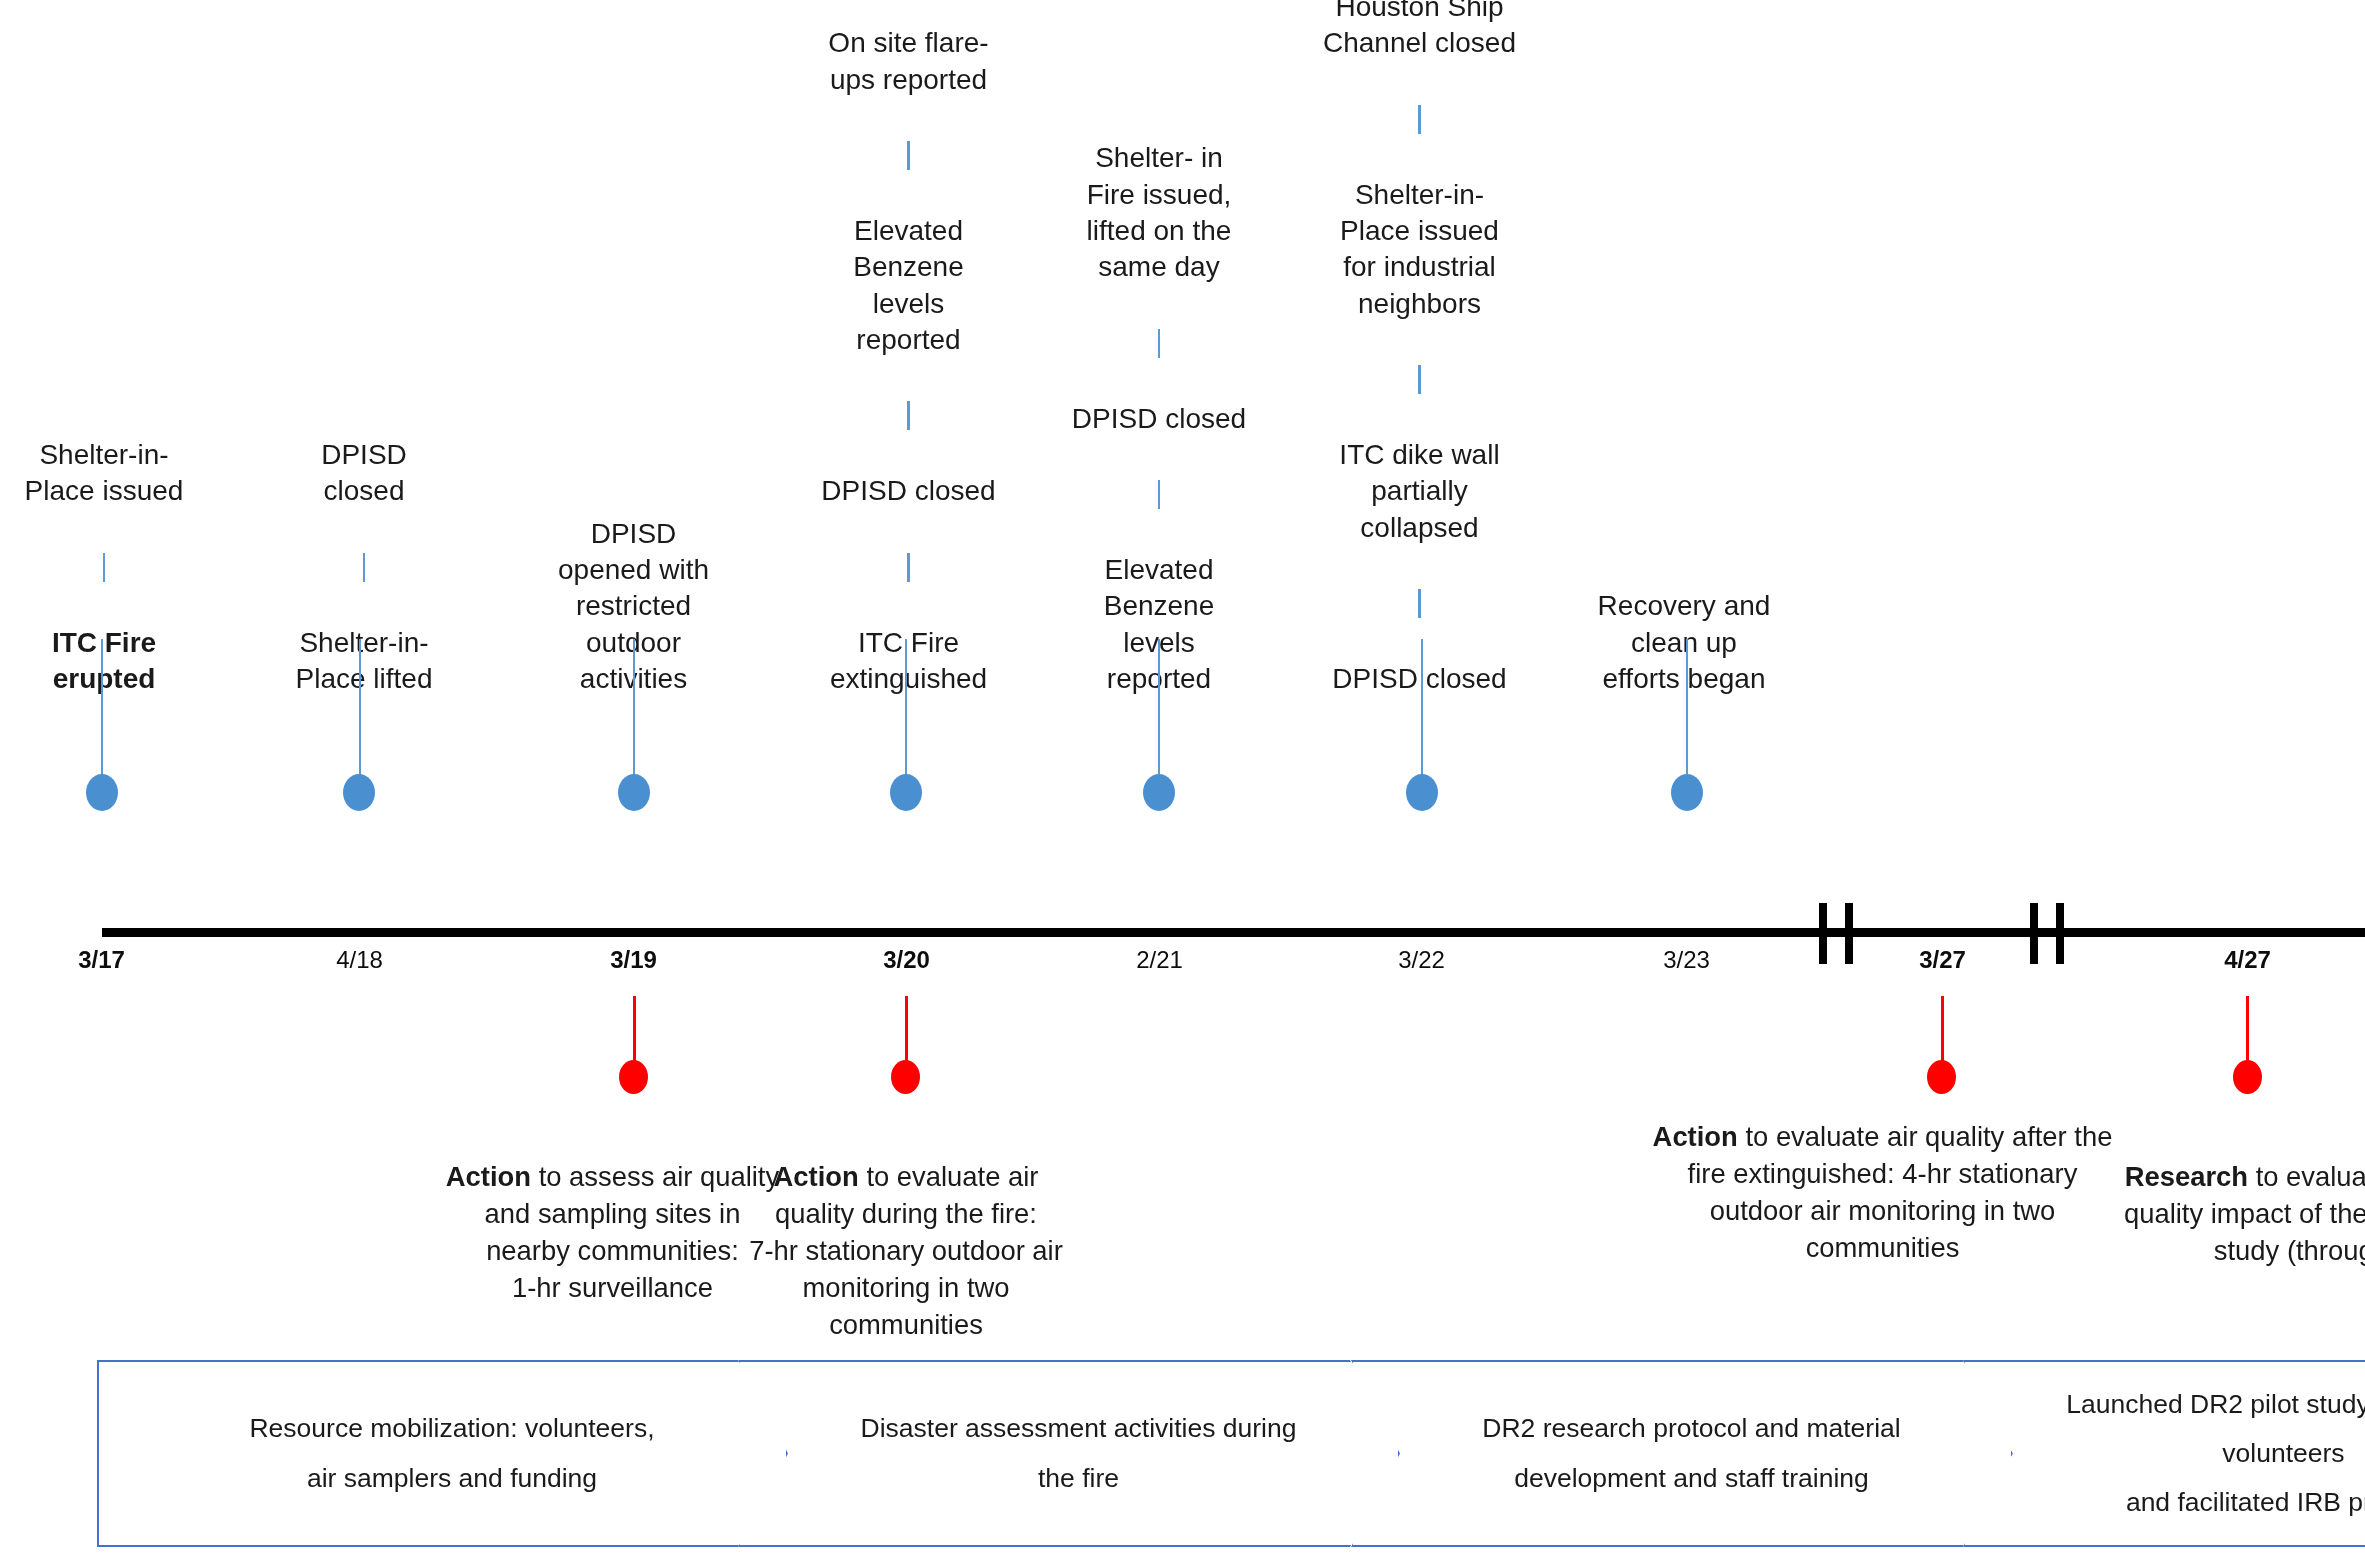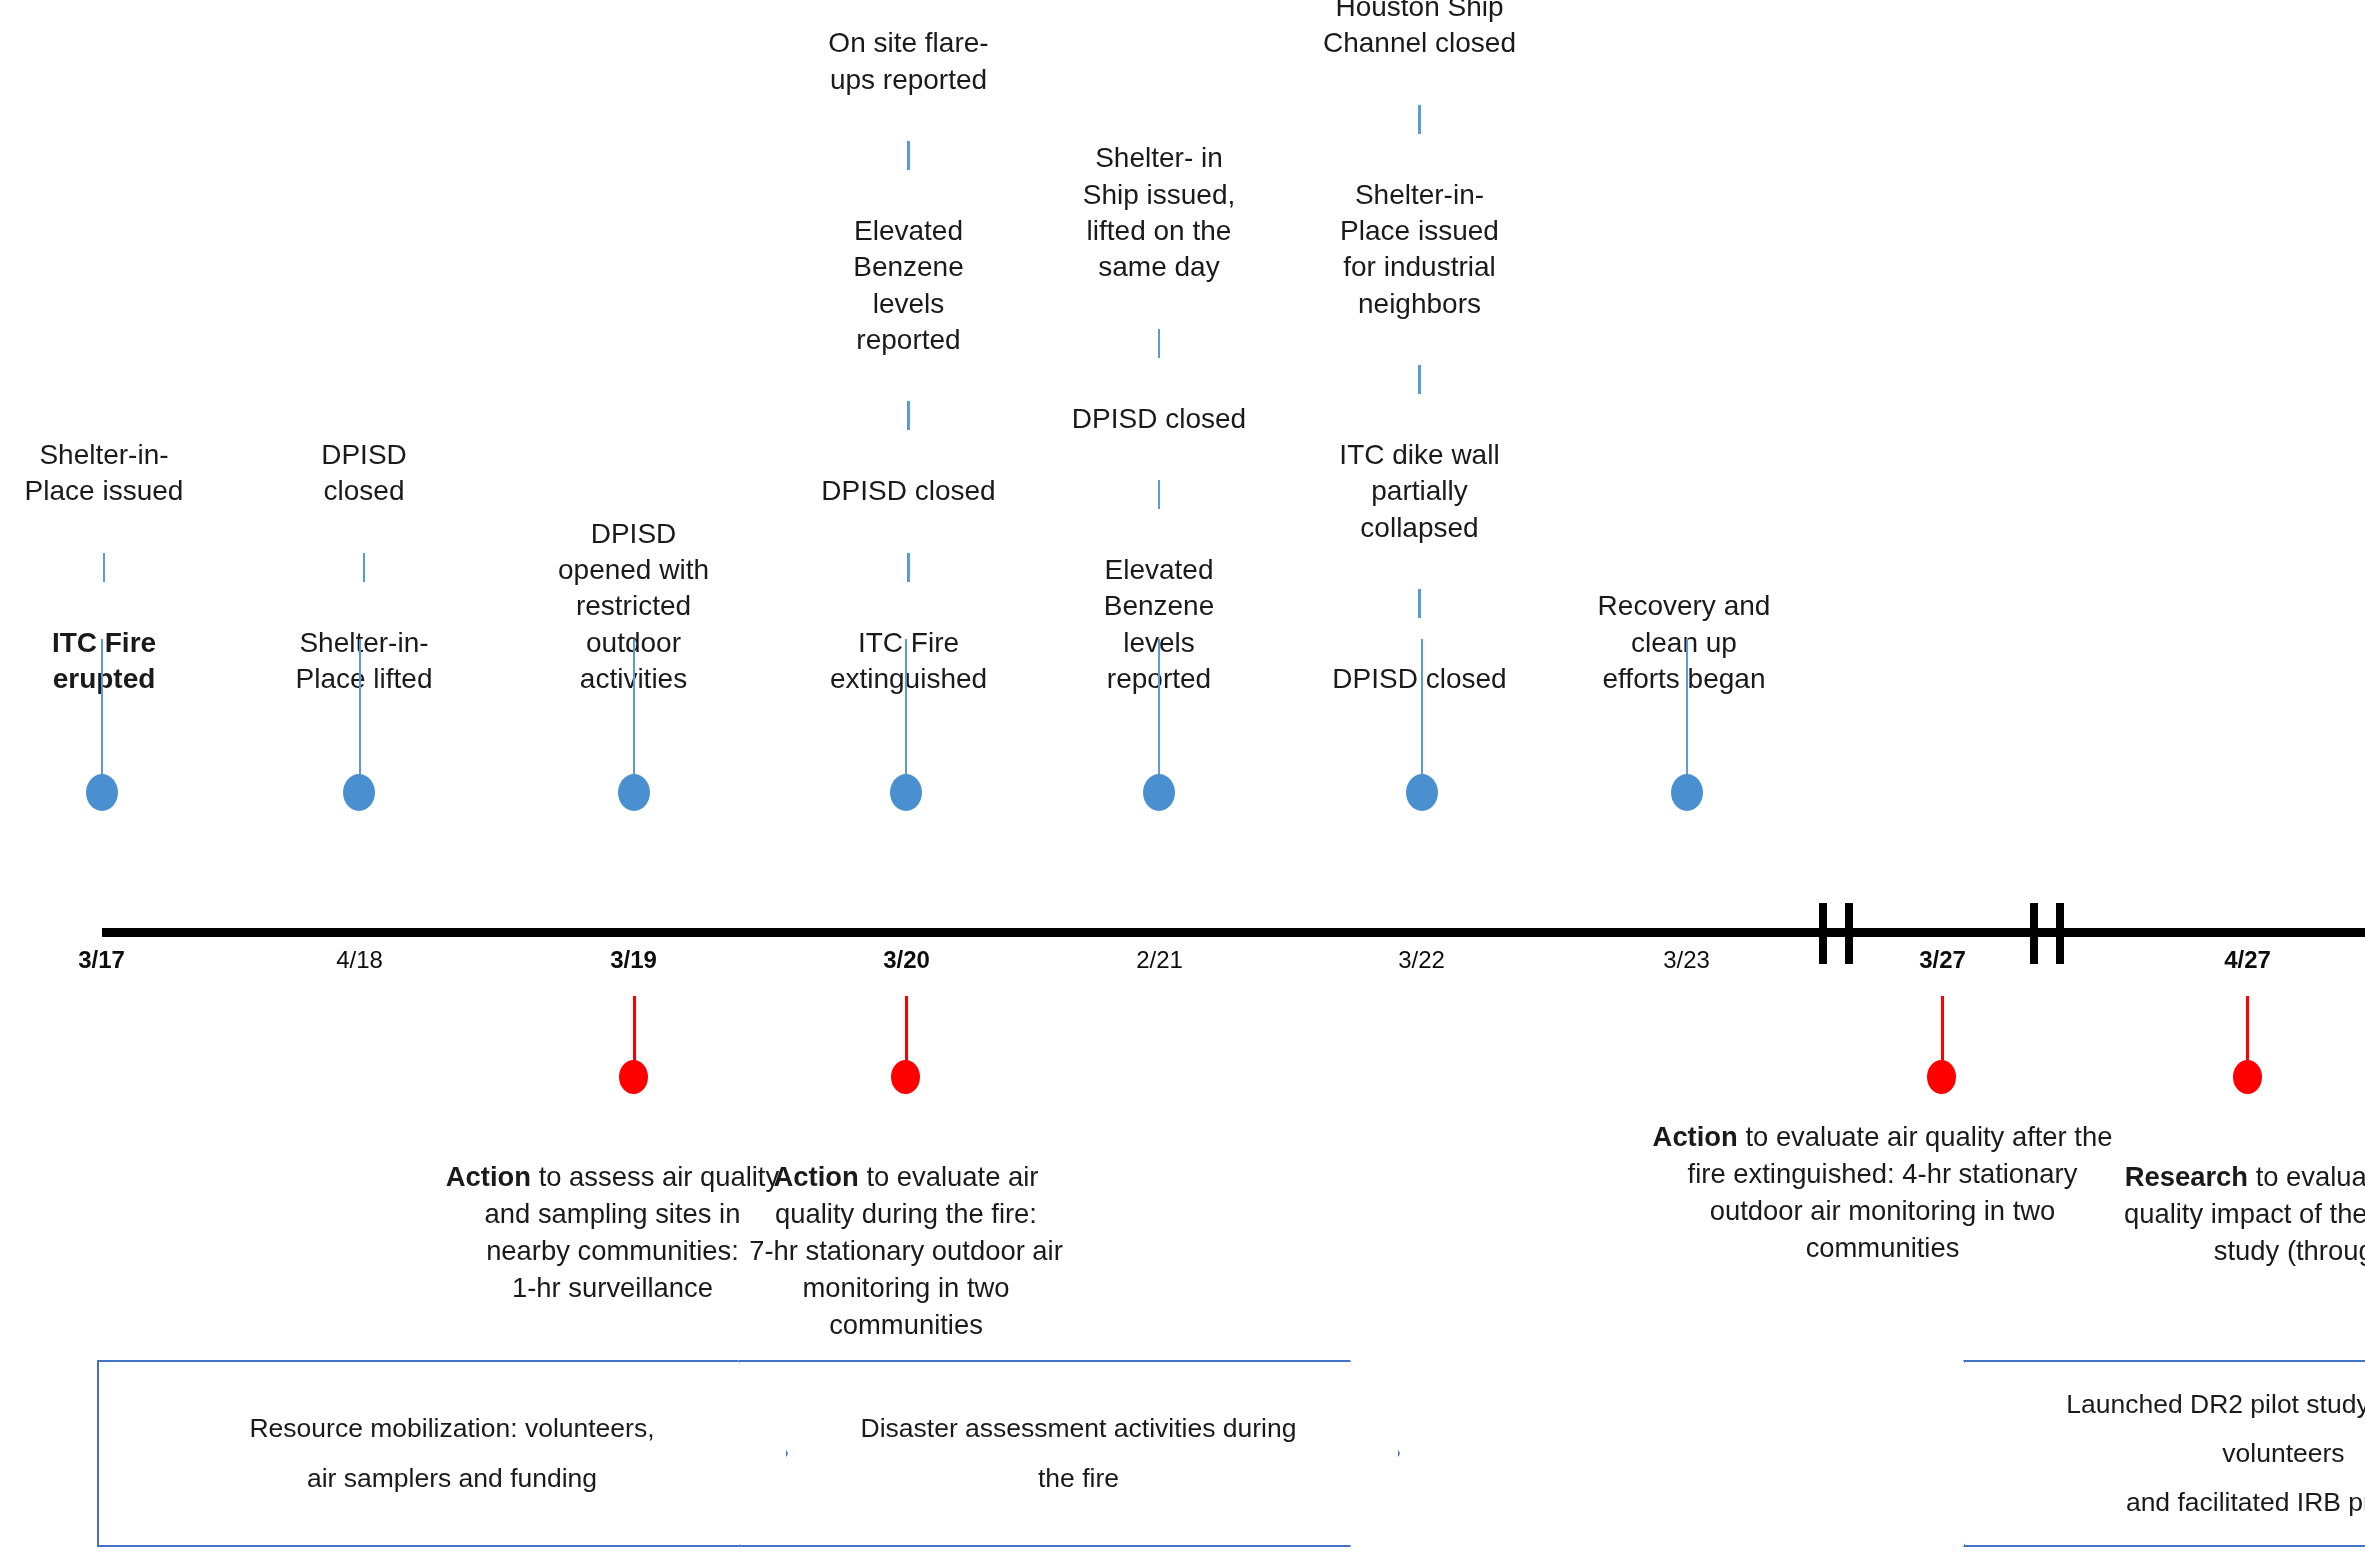--- a/index.html
+++ b/index.html
@@ -165,21 +165,21 @@
 reported</span>
     <span class="connector"></span>
     <span class="ev-text">DPISD closed</span>
     <span class="connector"></span>
     <span class="ev-text">ITC Fire
 extinguished</span>
   </div>
 
   <div class="ev-col" style="left:1055px;width:208px;bottom:833px;">
     <span class="ev-text">Shelter- in
-Ship issued,
+Fire issued,
 lifted on the
 same day</span>
     <span class="connector"></span>
     <span class="ev-text">DPISD closed</span>
     <span class="connector"></span>
     <span class="ev-text">Elevated
 Benzene
 levels
 reported</span>
   </div>
@@ -271,20 +271,24 @@
 
   <div class="band">
     <div class="chev cn" style="left:641px;width:662px;">
       <span>Disaster assessment activities during
 the fire</span>
     </div>
     <div class="chev c1" style="left:0px;width:691px;">
       <span>Resource mobilization: volunteers,
 air samplers and funding</span>
     </div>
+    <div class="chev cn" style="left:1254px;width:662px;">
+      <span>DR2 research protocol and material
+development and staff training</span>
+    </div>
     <div class="chev cn" style="left:1866px;width:622px;">
       <span>Launched DR2 pilot study by utilizing
 volunteers
 and facilitated IRB process</span>
     </div>
   </div>
 
 </div>
 
 

